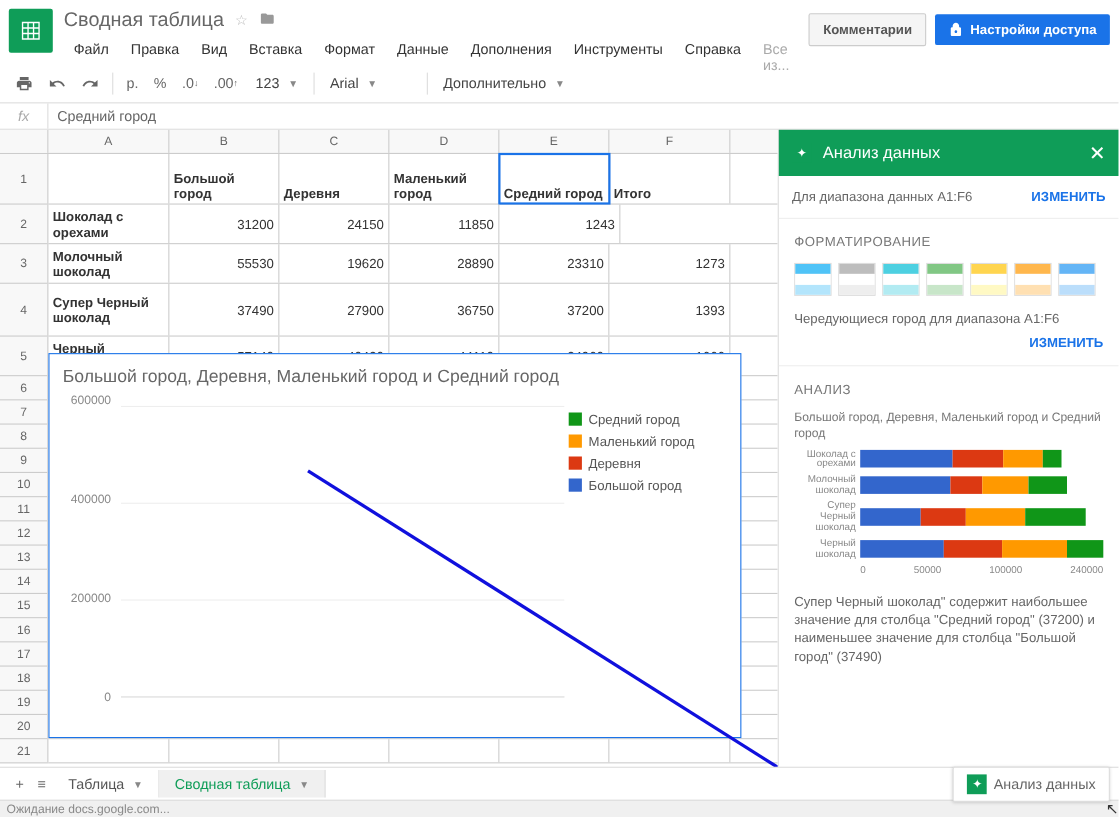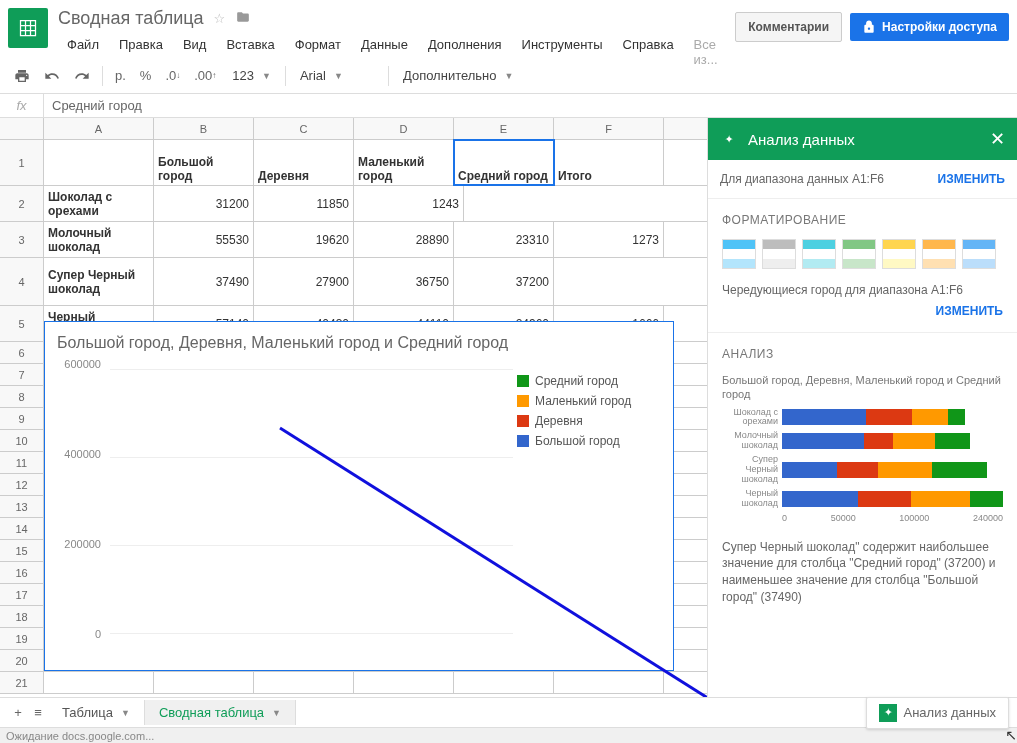--- a/index.html
+++ b/index.html
@@ -207,37 +207,39 @@
             <div class="cell bold" style="width: 110px;"></div>
             <div class="cell bold" style="width: 100px; align-items: flex-end;">Большой город</div>
             <div class="cell bold" style="width: 100px; align-items: flex-end;">Деревня</div>
             <div class="cell bold" style="width: 100px; align-items: flex-end;">Маленький город</div>
             <div class="cell bold selected-cell" style="width: 100px; align-items: flex-end;">Средний город</div>
             <div class="cell bold" style="width: 110px; align-items: flex-end;">Итого</div>
           </div>
           <div class="data-row" style="height: 36px;">
             <div class="cell bold" style="width: 110px;">Шоколад с орехами</div>
             <div class="cell num" style="width: 100px;">31200</div>
+            <div class="cell num" style="width: 100px;">24150</div>
             <div class="cell num" style="width: 100px;">11850</div>
             <div class="cell num" style="width: 110px;">1243</div>
           </div>
           <div class="data-row" style="height: 36px;">
             <div class="cell bold" style="width: 110px;">Молочный шоколад</div>
             <div class="cell num" style="width: 100px;">55530</div>
             <div class="cell num" style="width: 100px;">19620</div>
             <div class="cell num" style="width: 100px;">28890</div>
             <div class="cell num" style="width: 100px;">23310</div>
             <div class="cell num" style="width: 110px;">1273</div>
           </div>
           <div class="data-row" style="height: 48px;">
             <div class="cell bold" style="width: 110px;">Супер Черный шоколад</div>
             <div class="cell num" style="width: 100px;">37490</div>
             <div class="cell num" style="width: 100px;">27900</div>
             <div class="cell num" style="width: 100px;">36750</div>
             <div class="cell num" style="width: 100px;">37200</div>
+            <div class="cell num" style="width: 110px;">1393</div>
           </div>
           <div class="data-row" style="height: 36px;">
             <div class="cell bold" style="width: 110px;">Черный шоколад</div>
             <div class="cell num" style="width: 100px;">57140</div>
             <div class="cell num" style="width: 100px;">40430</div>
             <div class="cell num" style="width: 100px;">44110</div>
             <div class="cell num" style="width: 100px;">24960</div>
             <div class="cell num" style="width: 110px;">1666</div>
           </div>
           <div class="data-row" style="height: 22px;">

